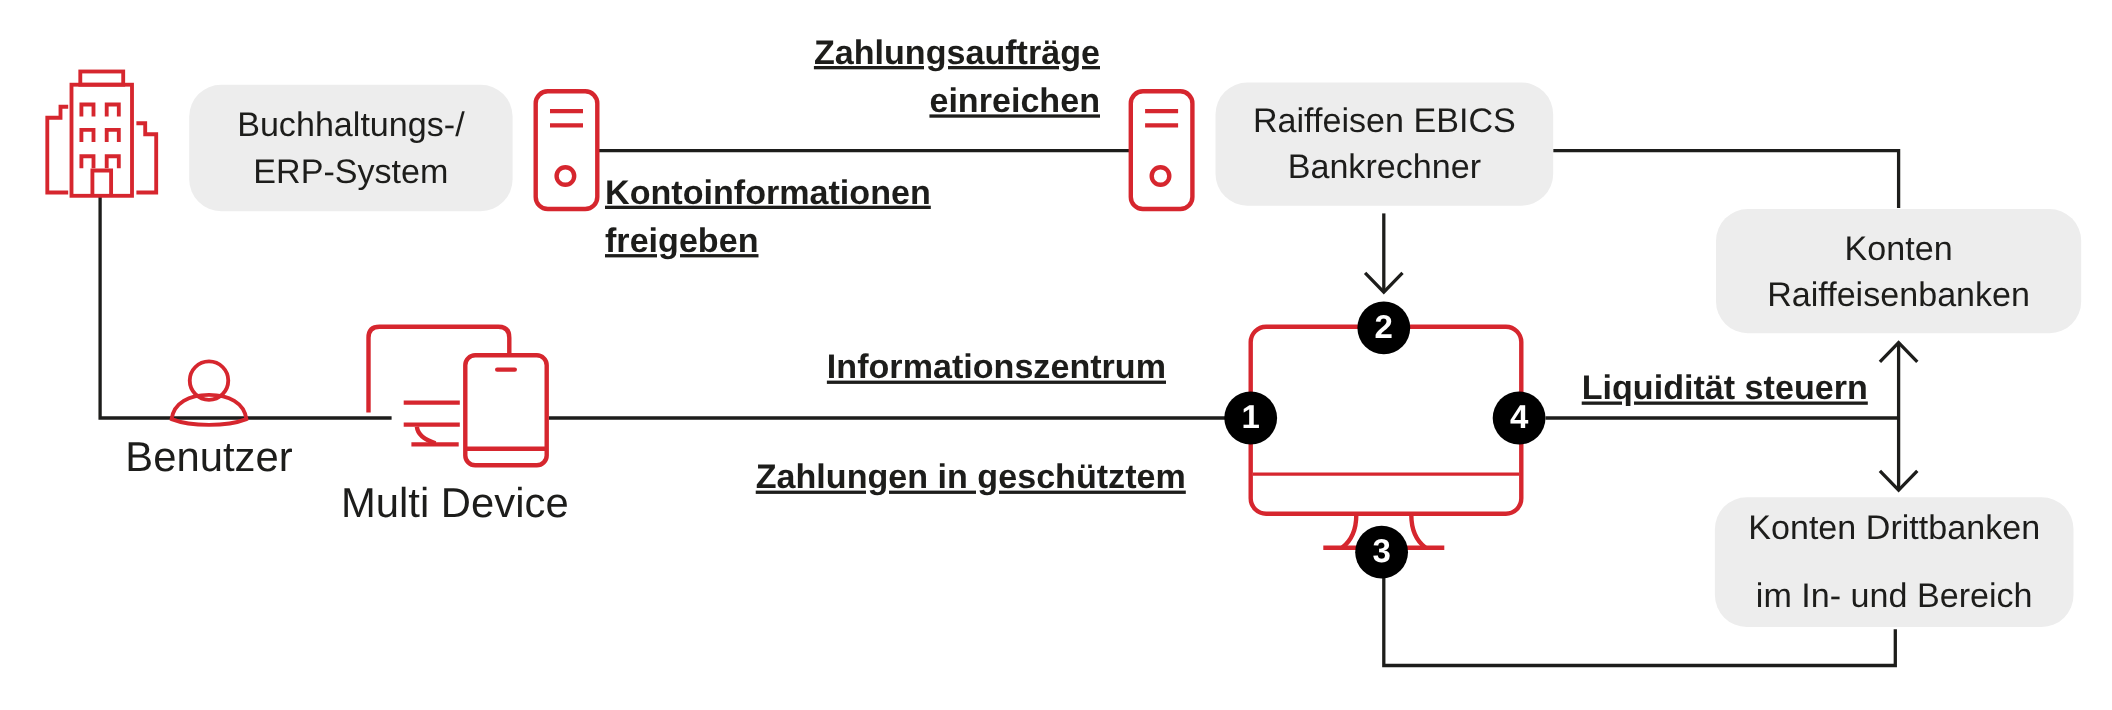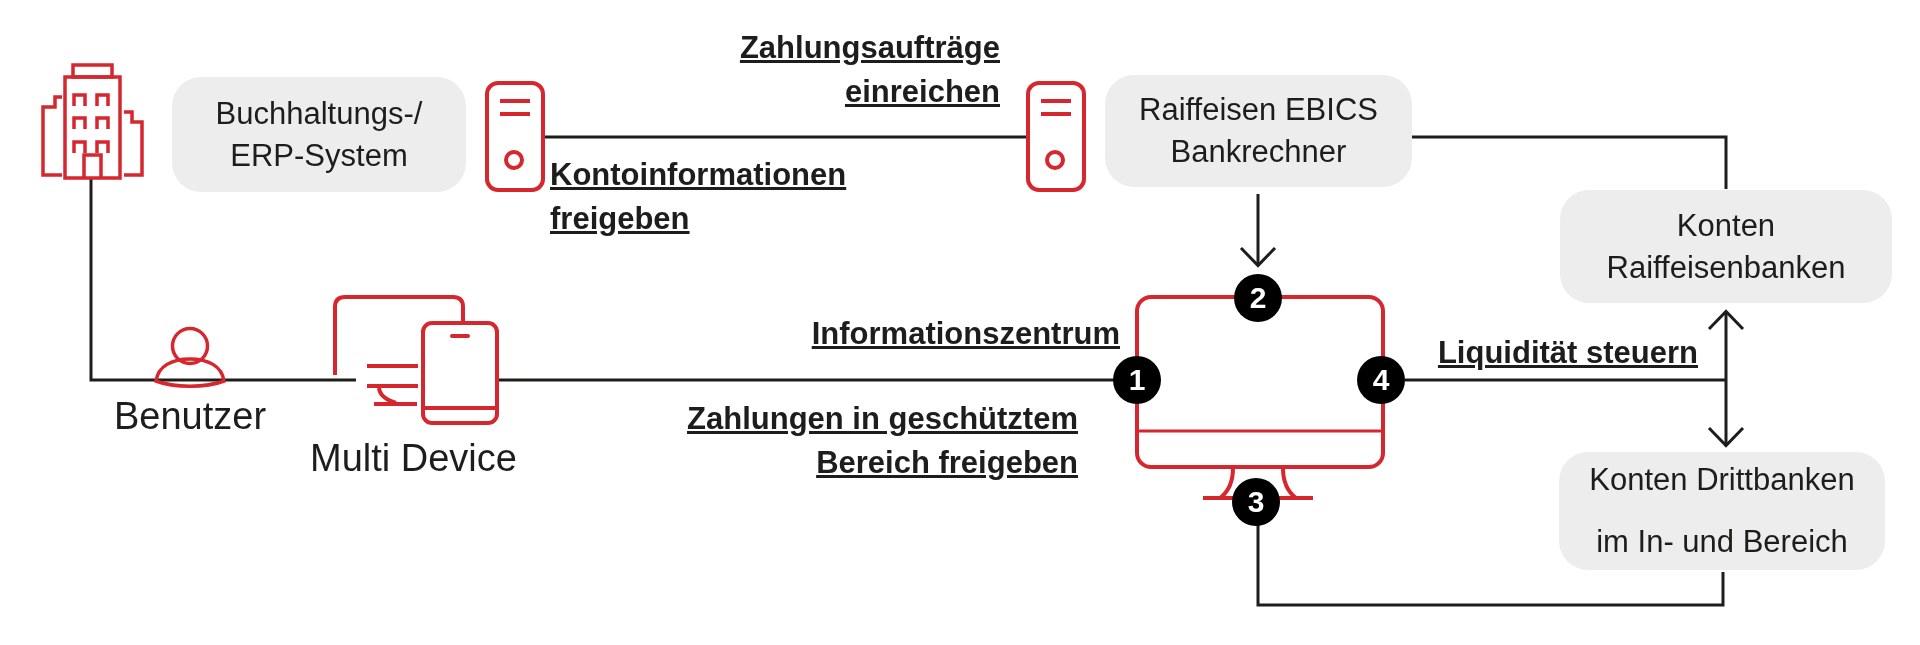--- a/index.html
+++ b/index.html
@@ -165,27 +165,26 @@
   <div class="blabel align-right" style="right:920px;top:26px;">
     <div>Zahlungsaufträge</div>
     <div>einreichen</div>
   </div>
 
   <div class="blabel" style="left:550px;top:153px;">
     <div>Kontoinformationen</div>
     <div>freigeben</div>
   </div>
 
-  <div class="blabel align-right" style="right:800px;top:312px;">
+  <div class="blabel align-right" style="right:860px;top:312px;">
     <div>Informationszentrum</div>
   </div>
 
-  <div class="blabel align-right" style="right:842px;top:397px;">
+  <div class="blabel align-right" style="right:842px;top:412px;">
     <div>Zahlungen in geschütztem</div>
-    <div>Bereich freigeben</div>
   </div>
 
   <div class="blabel align-right" style="right:222px;top:331px;">
     <div>Liquidität steuern</div>
   </div>
 
   <div class="plabel" style="left:90px;top:398px;width:200px;">Benutzer</div>
 
   <div class="plabel" style="left:310px;top:440px;width:204px;">Multi Device</div>
 

